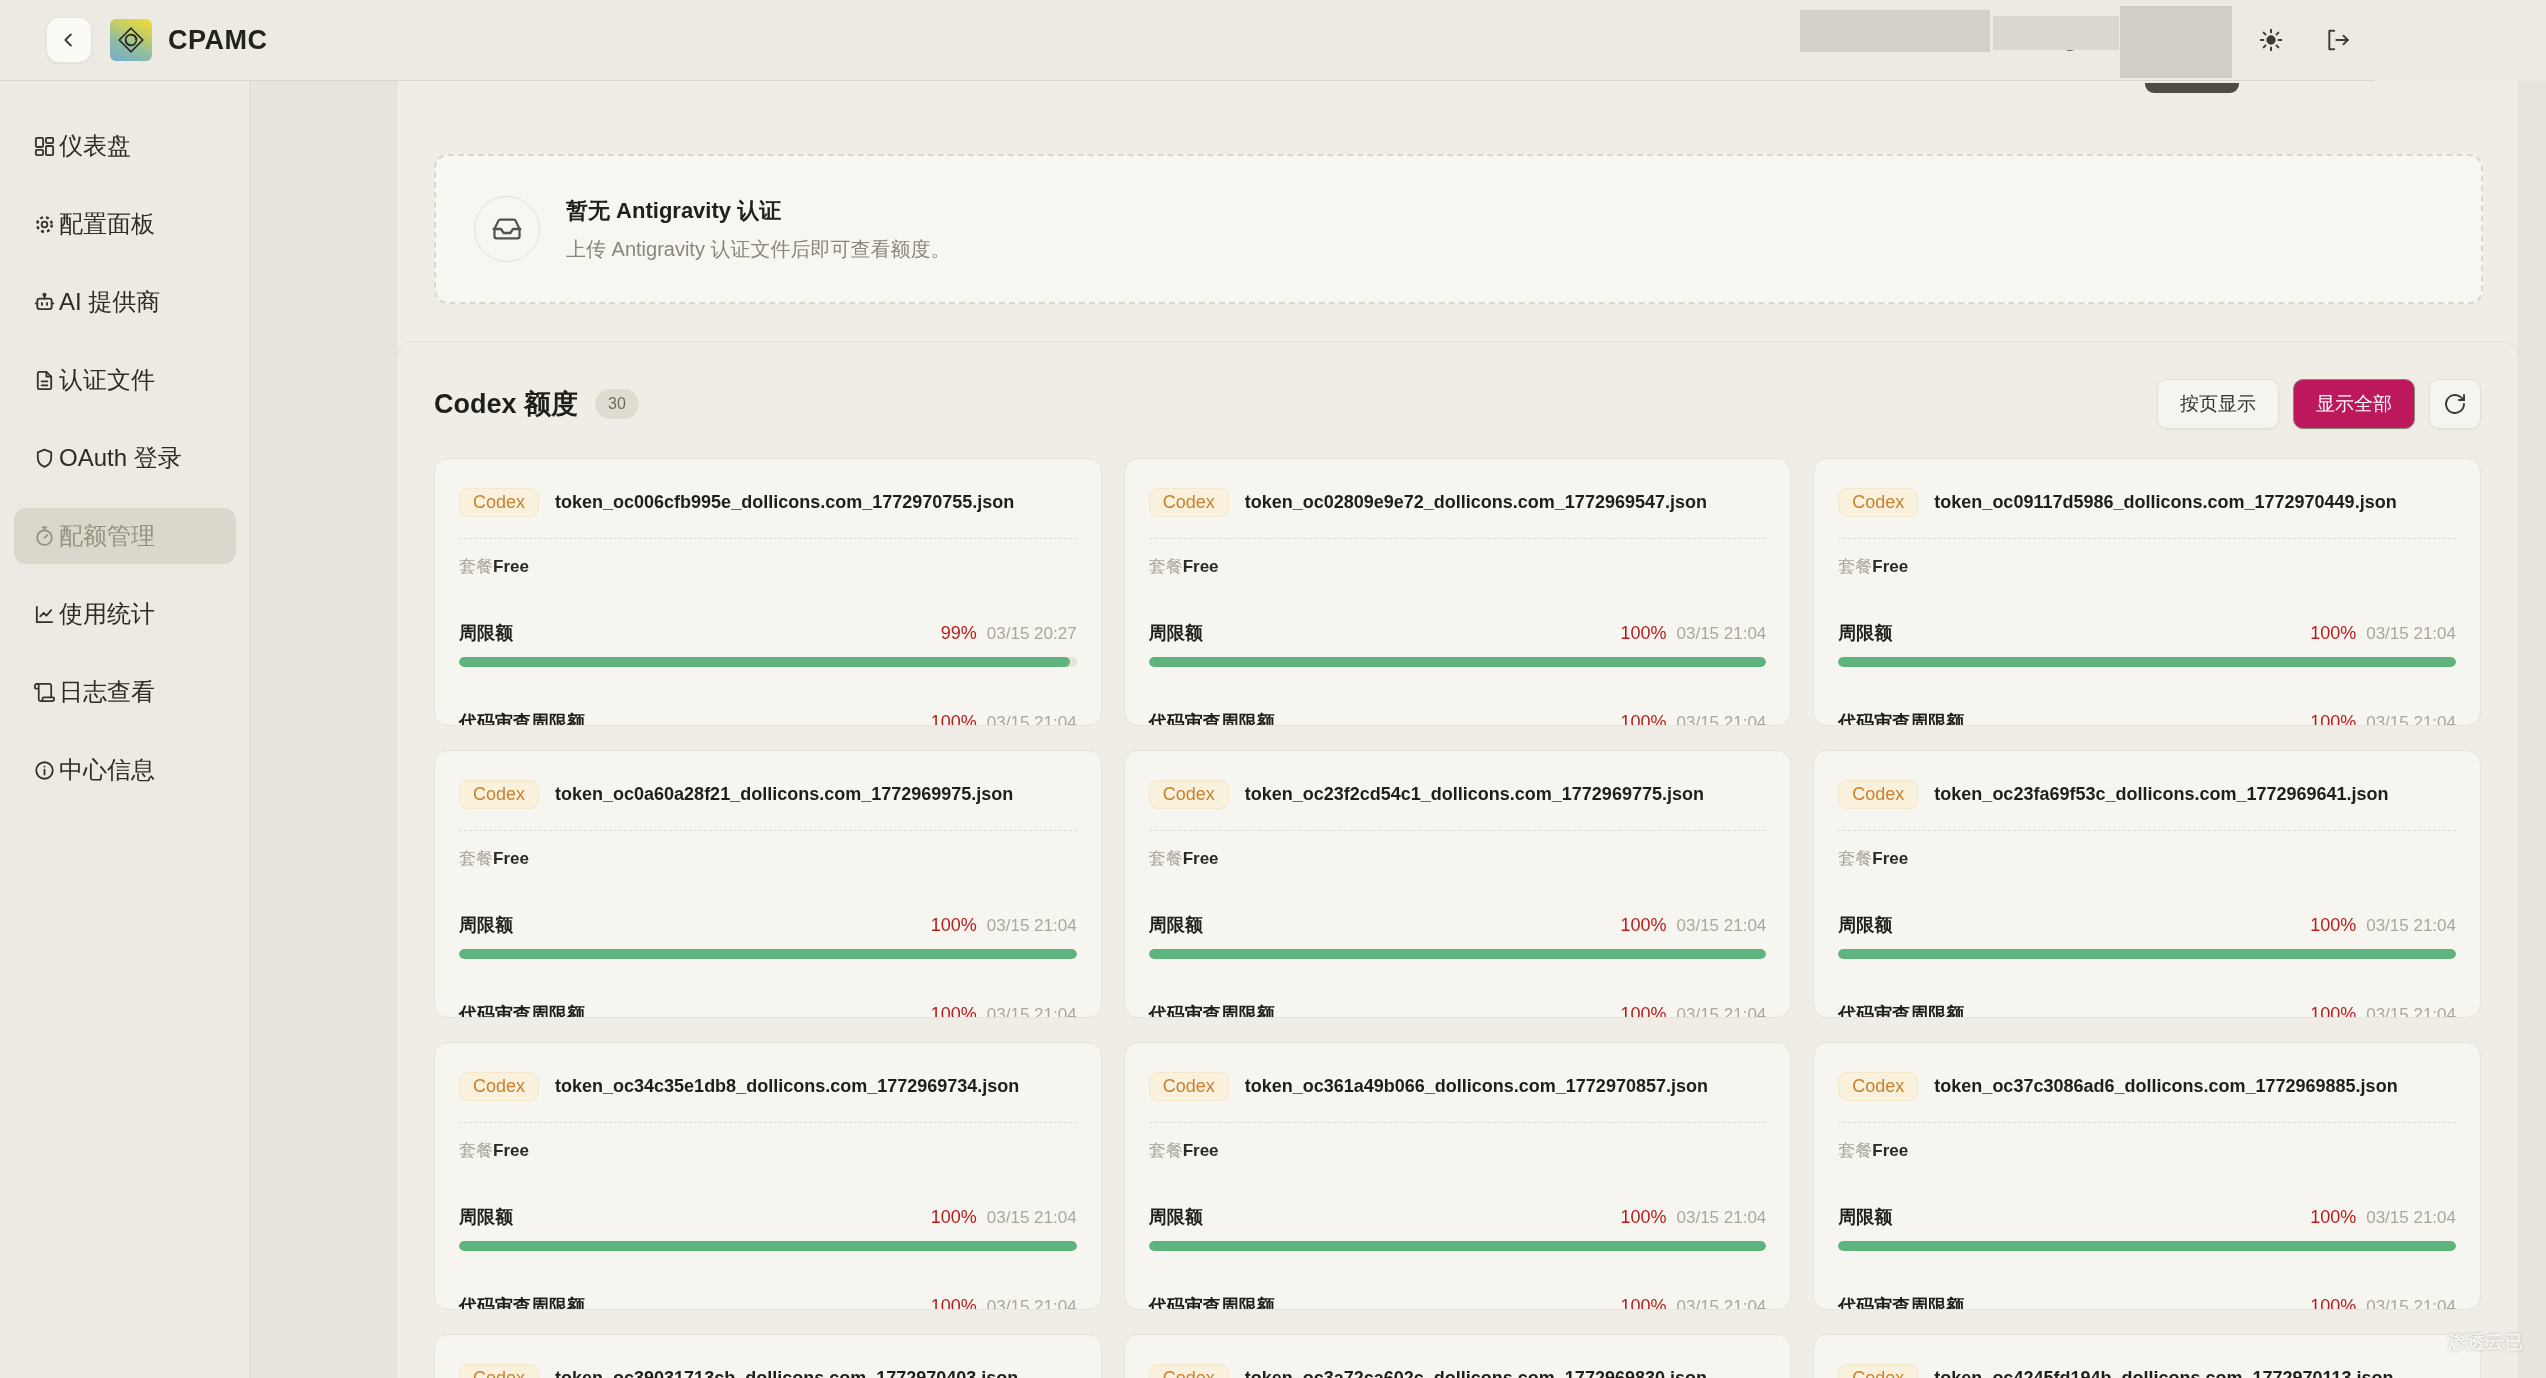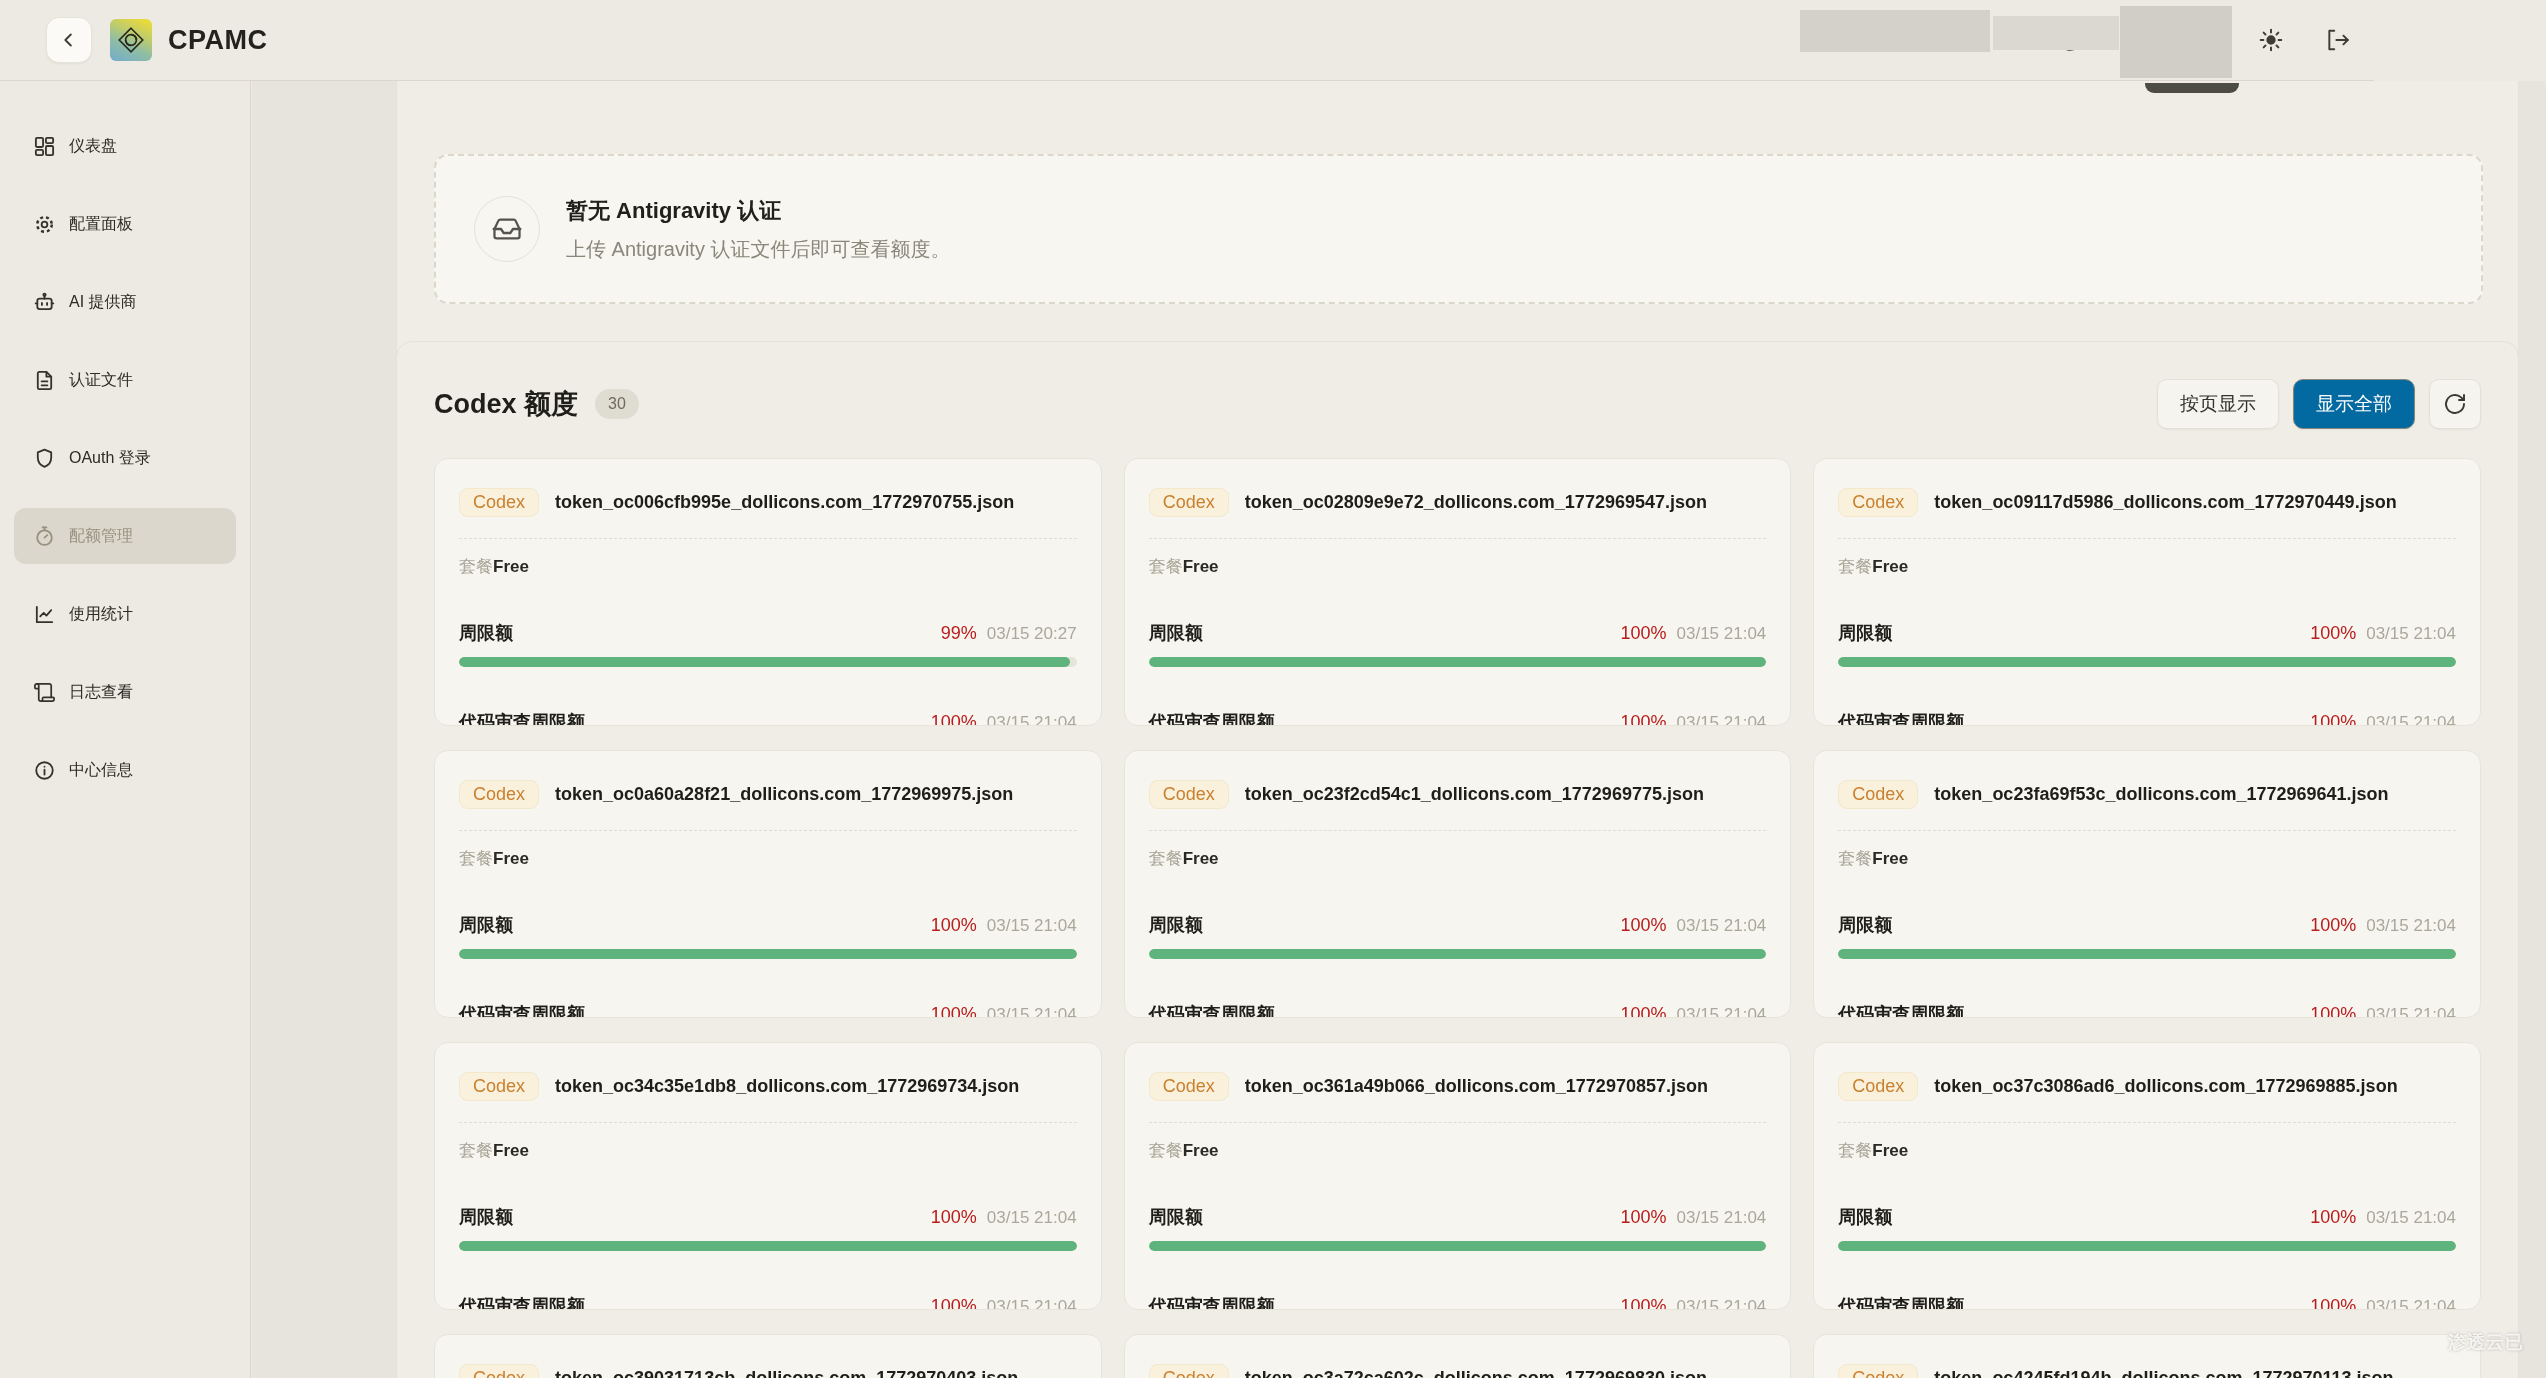--- a/index.html
+++ b/index.html
@@ -38,22 +38,22 @@
   .r2 { left:1993px; top:16px; width:126px; height:34px; background:#DAD8D0; }
   .r3 { left:2120px; top:6px;  width:112px; height:72px; background:#D0CEC6; }
 
   
   .sidebar {
     position:absolute; left:0; top:81px; width:251px; bottom:0;
     background:#ECEAE2; border-right:1px solid #DBD7CC; padding-top:37px; z-index:10;
   }
   .nav-item {
     height:56px; margin:0 14px 22px 14px; border-radius:12px;
-    display:flex; align-items:center; gap:13px; padding-left:19px;
-    font-size:16px; font-weight:500; color:#2C2B24; cursor:pointer;
+    display:flex; align-items:center; gap:3px; padding-left:19px;
+    font-size:24px; font-weight:500; color:#2C2B24; cursor:pointer;
   }
   .nav-item .nav-ico { color:#34332B; flex:0 0 auto; }
   .nav-item.selected { background:#DBD7CC; color:#96927F; }
   .nav-item.selected .nav-ico { color:#96927F; }
 
   
   .main {
     position:absolute; left:252px; top:81px; right:0; bottom:0;
     background:#E6E4DC; overflow:hidden;
   }
@@ -91,21 +91,21 @@
     margin-left:17px; background:#DFDCD2; color:#6E6A5E; font-size:16px;
     padding:6px 13px; border-radius:999px;
   }
   .head-actions { margin-left:auto; display:flex; align-items:center; gap:14px; }
   .btn {
     height:50px; padding:0 22px; border-radius:10px; font-size:19px;
     display:flex; align-items:center; justify-content:center; cursor:pointer;
     background:#F5F4EE; border:1px solid #E3E0D5; color:#33322B;
     box-shadow:0 1px 2px rgba(60,55,40,.05);
   }
-  .btn.dark { background:#0369a1; border-color:#8A8779; color:#FFFFFF; }
+  .btn.dark { background:#be185d; border-color:#8A8779; color:#FFFFFF; }
   .btn.icon-only { width:52px; padding:0; color:#3B3A32; }
 
   
   .cards-grid {
     margin-top:28px; display:grid; grid-template-columns:repeat(3,1fr);
     column-gap:22px; row-gap:24px;
   }
   .card {
     height:268px; background:#F6F5EF; border:1px solid #E7E4DA; border-radius:14px;
     padding:24px 24px 24px 24px; overflow:hidden;

